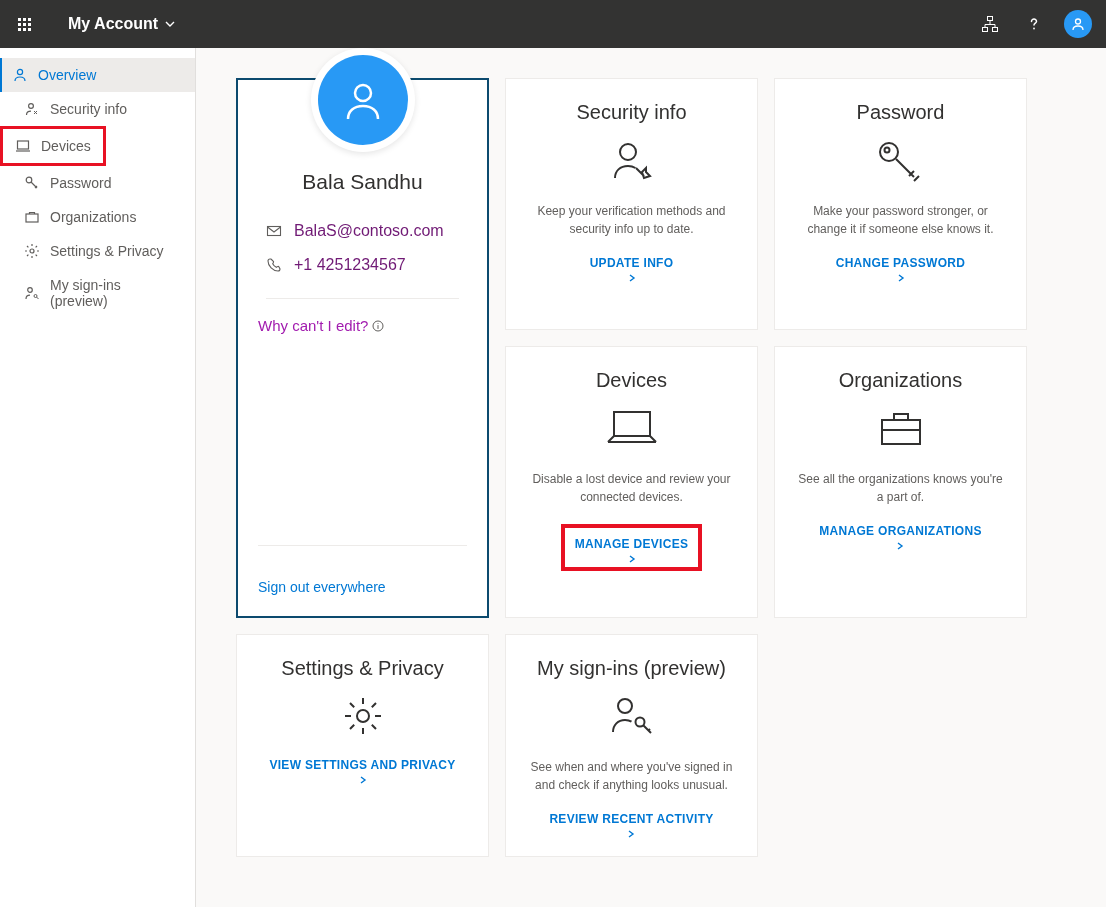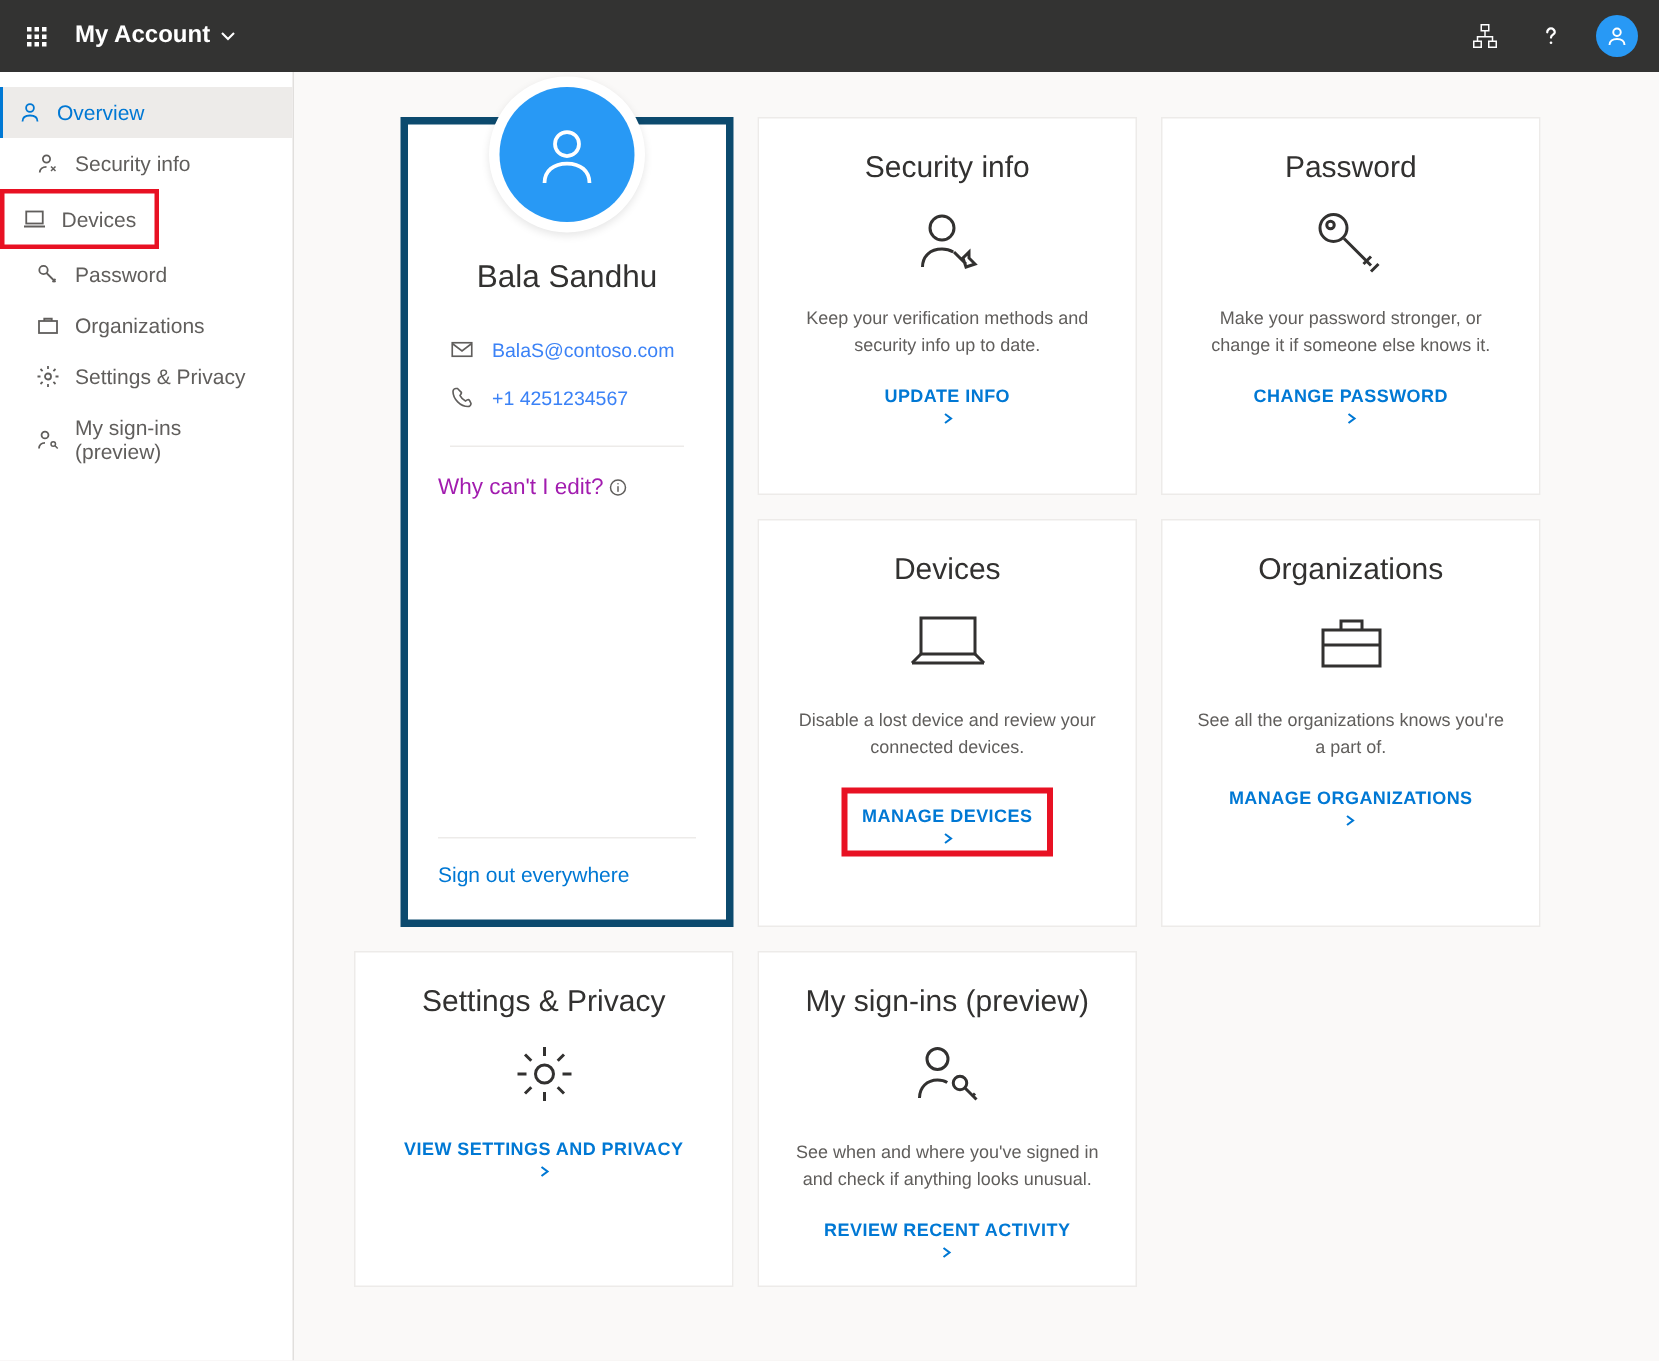--- a/index.html
+++ b/index.html
@@ -3,21 +3,21 @@
 <meta charset="utf-8">
 <style>
   * { margin: 0; padding: 0; box-sizing: border-box; }
   body { font-family: "Segoe UI", -apple-system, BlinkMacSystemFont, sans-serif; background: #f3f2f1; color: #323130; width: 1106px; height: 907px; overflow: hidden; }
   
   
   .header { height: 48px; background: #333332; display: flex; align-items: center; padding: 0 8px; color: #fff; }
   .app-launcher { width: 32px; height: 32px; display: flex; align-items: center; justify-content: center; cursor: pointer; }
   .waffle { display: grid; grid-template-columns: repeat(3, 3px); grid-template-rows: repeat(3, 3px); gap: 2px; }
   .waffle span { background: #fff; width: 3px; height: 3px; }
-  .app-title { font-size: 16px; font-weight: 600; margin-left: 10px; display: flex; align-items: center; cursor: pointer; }
+  .app-title { font-size: 16px; font-weight: 600; margin-left: 28px; display: flex; align-items: center; cursor: pointer; }
   .chevron-down { margin-left: 6px; }
   .header-right { margin-left: auto; display: flex; align-items: center; gap: 4px; }
   .header-icon-btn { width: 40px; height: 40px; display: flex; align-items: center; justify-content: center; cursor: pointer; }
   .avatar-header { width: 28px; height: 28px; border-radius: 50%; background: #2899f5; display: flex; align-items: center; justify-content: center; }
   
   
   .content { display: flex; height: calc(100% - 48px); }
   .sidebar { width: 196px; background: #fff; border-right: 1px solid #e1dfdd; padding-top: 10px; }
   .nav-item { display: flex; align-items: center; padding: 9px 24px; font-size: 14px; color: #605e5c; cursor: pointer; gap: 10px; }
   .nav-item.active { background: #edebe9; color: #0078d4; border-left: 2px solid #0078d4; padding-left: 10px; }
@@ -32,29 +32,29 @@
   
   .card { background: #fff; border: 1px solid #edebe9; position: relative; }
   .card-center { text-align: center; padding: 22px 20px 18px 20px; display: flex; flex-direction: column; align-items: center; }
   .card-title { font-size: 20px; font-weight: 400; color: #323130; margin-bottom: 14px; }
   .card-icon { margin-bottom: 16px; }
   .card-desc { font-size: 12px; color: #605e5c; line-height: 1.5; margin-bottom: 18px; max-width: 220px; text-align: center; }
   .card-link { font-size: 12px; font-weight: 600; color: #0078d4; text-transform: uppercase; letter-spacing: 0.3px; cursor: pointer; display: inline-flex; align-items: center; gap: 4px; flex-direction: column; }
   .red-box-link { border: 4px solid #e81123; padding: 6px 10px 4px 10px; display: inline-block; text-align: center; }
   
   
-  .profile-card { background: #fff; border: 5px solid #0c4a6e; padding: 0 20px 20px 20px; position: relative; min-height: 540px; grid-row: span 2; margin-left: 31px; }
+  .profile-card { background: #fff; border: 2px solid #0c4a6e; padding: 0 20px 20px 20px; position: relative; min-height: 540px; grid-row: span 2; }
   .avatar-large-wrap { display: flex; justify-content: center; margin-top: -32px; }
   .avatar-large-border { width: 104px; height: 104px; border-radius: 50%; background: #fff; box-shadow: 0 2px 6px rgba(0,0,0,.1); display:flex; align-items:center; justify-content:center; }
   .avatar-large { width: 90px; height: 90px; border-radius: 50%; background: #2899f5; display: flex; align-items: center; justify-content: center; }
   .profile-name { font-size: 21px; font-weight: 400; text-align: center; margin: 18px 0 28px 0; }
-  .profile-row { display: flex; align-items: center; gap: 12px; font-size: 13px; color: #3b82f6; margin-bottom: 16px; padding-left: 8px; }
+  .profile-row { display: flex; align-items: center; gap: 12px; font-size: 16px; color: #701a75; margin-bottom: 16px; padding-left: 8px; }
   .profile-divider { border-top: 1px solid #edebe9; margin: 24px 8px 18px 8px; }
   .why-edit { font-size: 15px; color: #a21caf; padding-left: 0; display:flex; align-items:center; gap:4px; }
-  .sign-out { position: absolute; bottom: 20px; left: 20px; right: 20px; border-top: 1px solid #edebe9; padding-top: 16px; }
+  .sign-out { position: absolute; bottom: 20px; left: 20px; right: 20px; border-top: 1px solid #edebe9; padding-top: 32px; }
   .sign-out a { font-size: 14px; color: #0078d4; cursor: pointer; }
   
   
   svg { fill: none; }
 </style>
 </head>
 <body>
 
 <div class="header">
   <div class="app-launcher">

